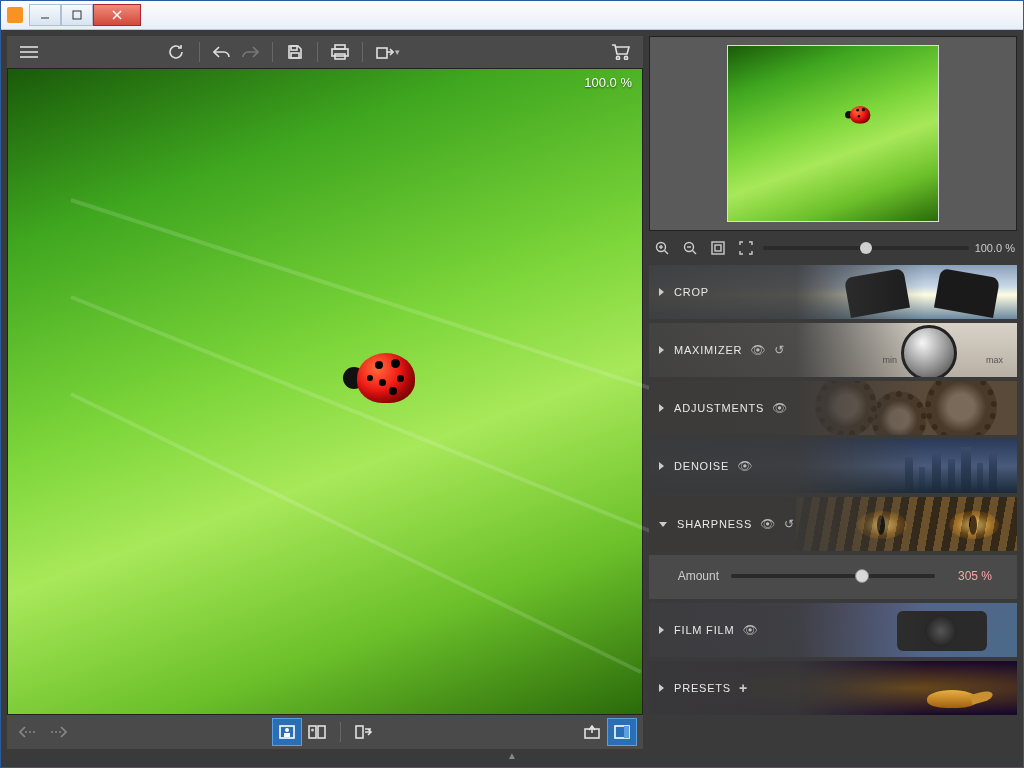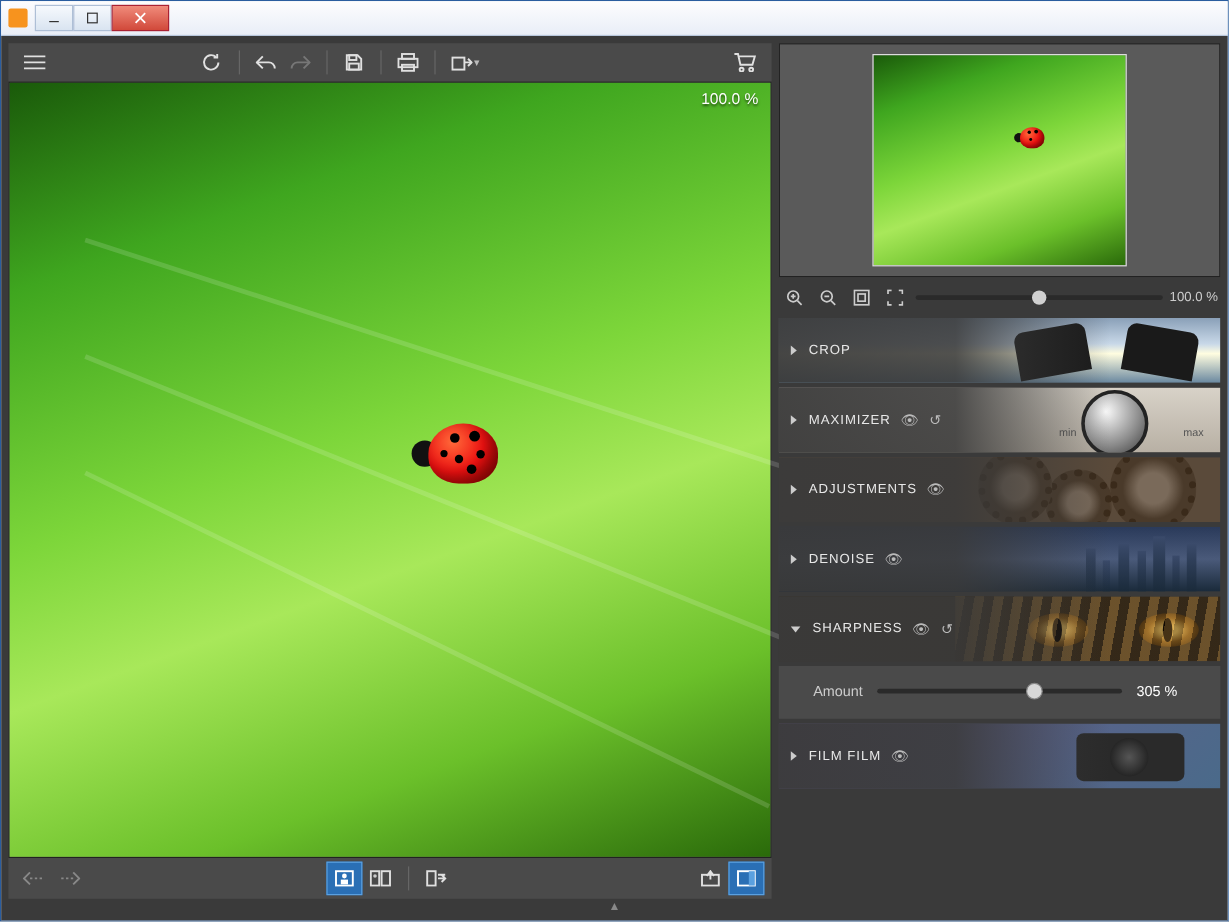--- a/index.html
+++ b/index.html
@@ -47,21 +47,21 @@
   .panel .overlay{position:absolute;inset:0;background:linear-gradient(90deg,rgba(58,58,58,.94) 0%,rgba(58,58,58,.88) 40%,rgba(58,58,58,0) 75%);}
   .panel .hdr{position:absolute;inset:0;display:flex;align-items:center;padding-left:10px;color:#e8e8e8;font-size:11px;letter-spacing:.8px;}
   .tri{width:0;height:0;border-top:4px solid transparent;border-bottom:4px solid transparent;border-left:5px solid #ccc;margin-right:10px;}
   .tri.open{border-left:4px solid transparent;border-right:4px solid transparent;border-top:5px solid #ccc;border-bottom:none;margin-right:10px;width:0;height:0;}
   .eye,.reset-mini{margin-left:8px;color:#bbb;font-size:12px;}
   .sharp-body{background:#4a4a4a;padding:8px 14px 10px;}
   .prow{display:flex;align-items:center;color:#ddd;font-size:12px;height:26px;gap:12px;}
   .prow .lbl{width:56px;text-align:right;color:#ccc;}
   .prow .slider{flex:1;height:4px;background:#2a2a2a;position:relative;border-radius:2px;}
   .prow .slider .thumb{position:absolute;top:-5px;width:12px;height:12px;background:#d8d8d8;border-radius:50%;border:1px solid #888;}
-  .prow .val{width:56px;text-align:left;color:#ffffff;}
+  .prow .val{width:56px;text-align:center;color:#fca5a5;}
   .bg-crop{background:linear-gradient(180deg,#8aa0b8 0%,#c8d8e8 40%,#fffde0 55%,#6a88a0 100%);}
   .bg-crop::before,.bg-crop::after{content:"";position:absolute;top:8px;width:60px;height:40px;background:#1a1a1a;border-radius:8px 8px 0 0;}
   .bg-crop::before{right:110px;transform:rotate(-10deg);} .bg-crop::after{right:20px;transform:scaleX(-1) rotate(-10deg);}
   .bg-max{background:linear-gradient(180deg,#d8d2c8,#b8b0a4);}
   .knob{position:absolute;right:60px;top:2px;width:50px;height:50px;border-radius:50%;background:radial-gradient(circle at 35% 30%,#fafafa,#8a8a8a 60%,#3a3a3a);border:3px solid #222;}
   .minmax{position:absolute;top:32px;font-size:9px;color:#555;}
   .bg-adj{background:#5a4a3a;}
   .gear{position:absolute;border-radius:50%;background:radial-gradient(circle,#7a6a5a 30%,#4a3a2a 60%);border:6px dotted #3a2a1a;}
   .bg-den{background:linear-gradient(180deg,#2a3a5a 0%,#4a5a7a 50%,#1a2a3a 100%);}
   .bldg{position:absolute;bottom:0;background:linear-gradient(#3a4a6a,#1a2a3a);}
@@ -371,17 +371,31 @@
               <div class="camera"></div>
             </div>
             <div class="overlay"></div>
           <div class="hdr">
               <span class="tri"></span>
               <span>FILM FILM</span>
             <span class="eye">👁</span>
           </div>
         </div>
 
+        <div class="panel">
+          <div class="bg bg-pre">
+              <div class="lamp">
+                <div class="base"></div>
+                <div class="spout"></div>
+              </div>
+            </div>
+            <div class="overlay"></div>
+          <div class="hdr">
+              <span class="tri"></span>
+              <span>PRESETS</span>
+            <span class="plus">+</span>
+          </div>
+        </div>
       </div>
     </div>
     <div class="footer-arrow">▲</div>
   </div>
 </div>
 
 </body></html>

